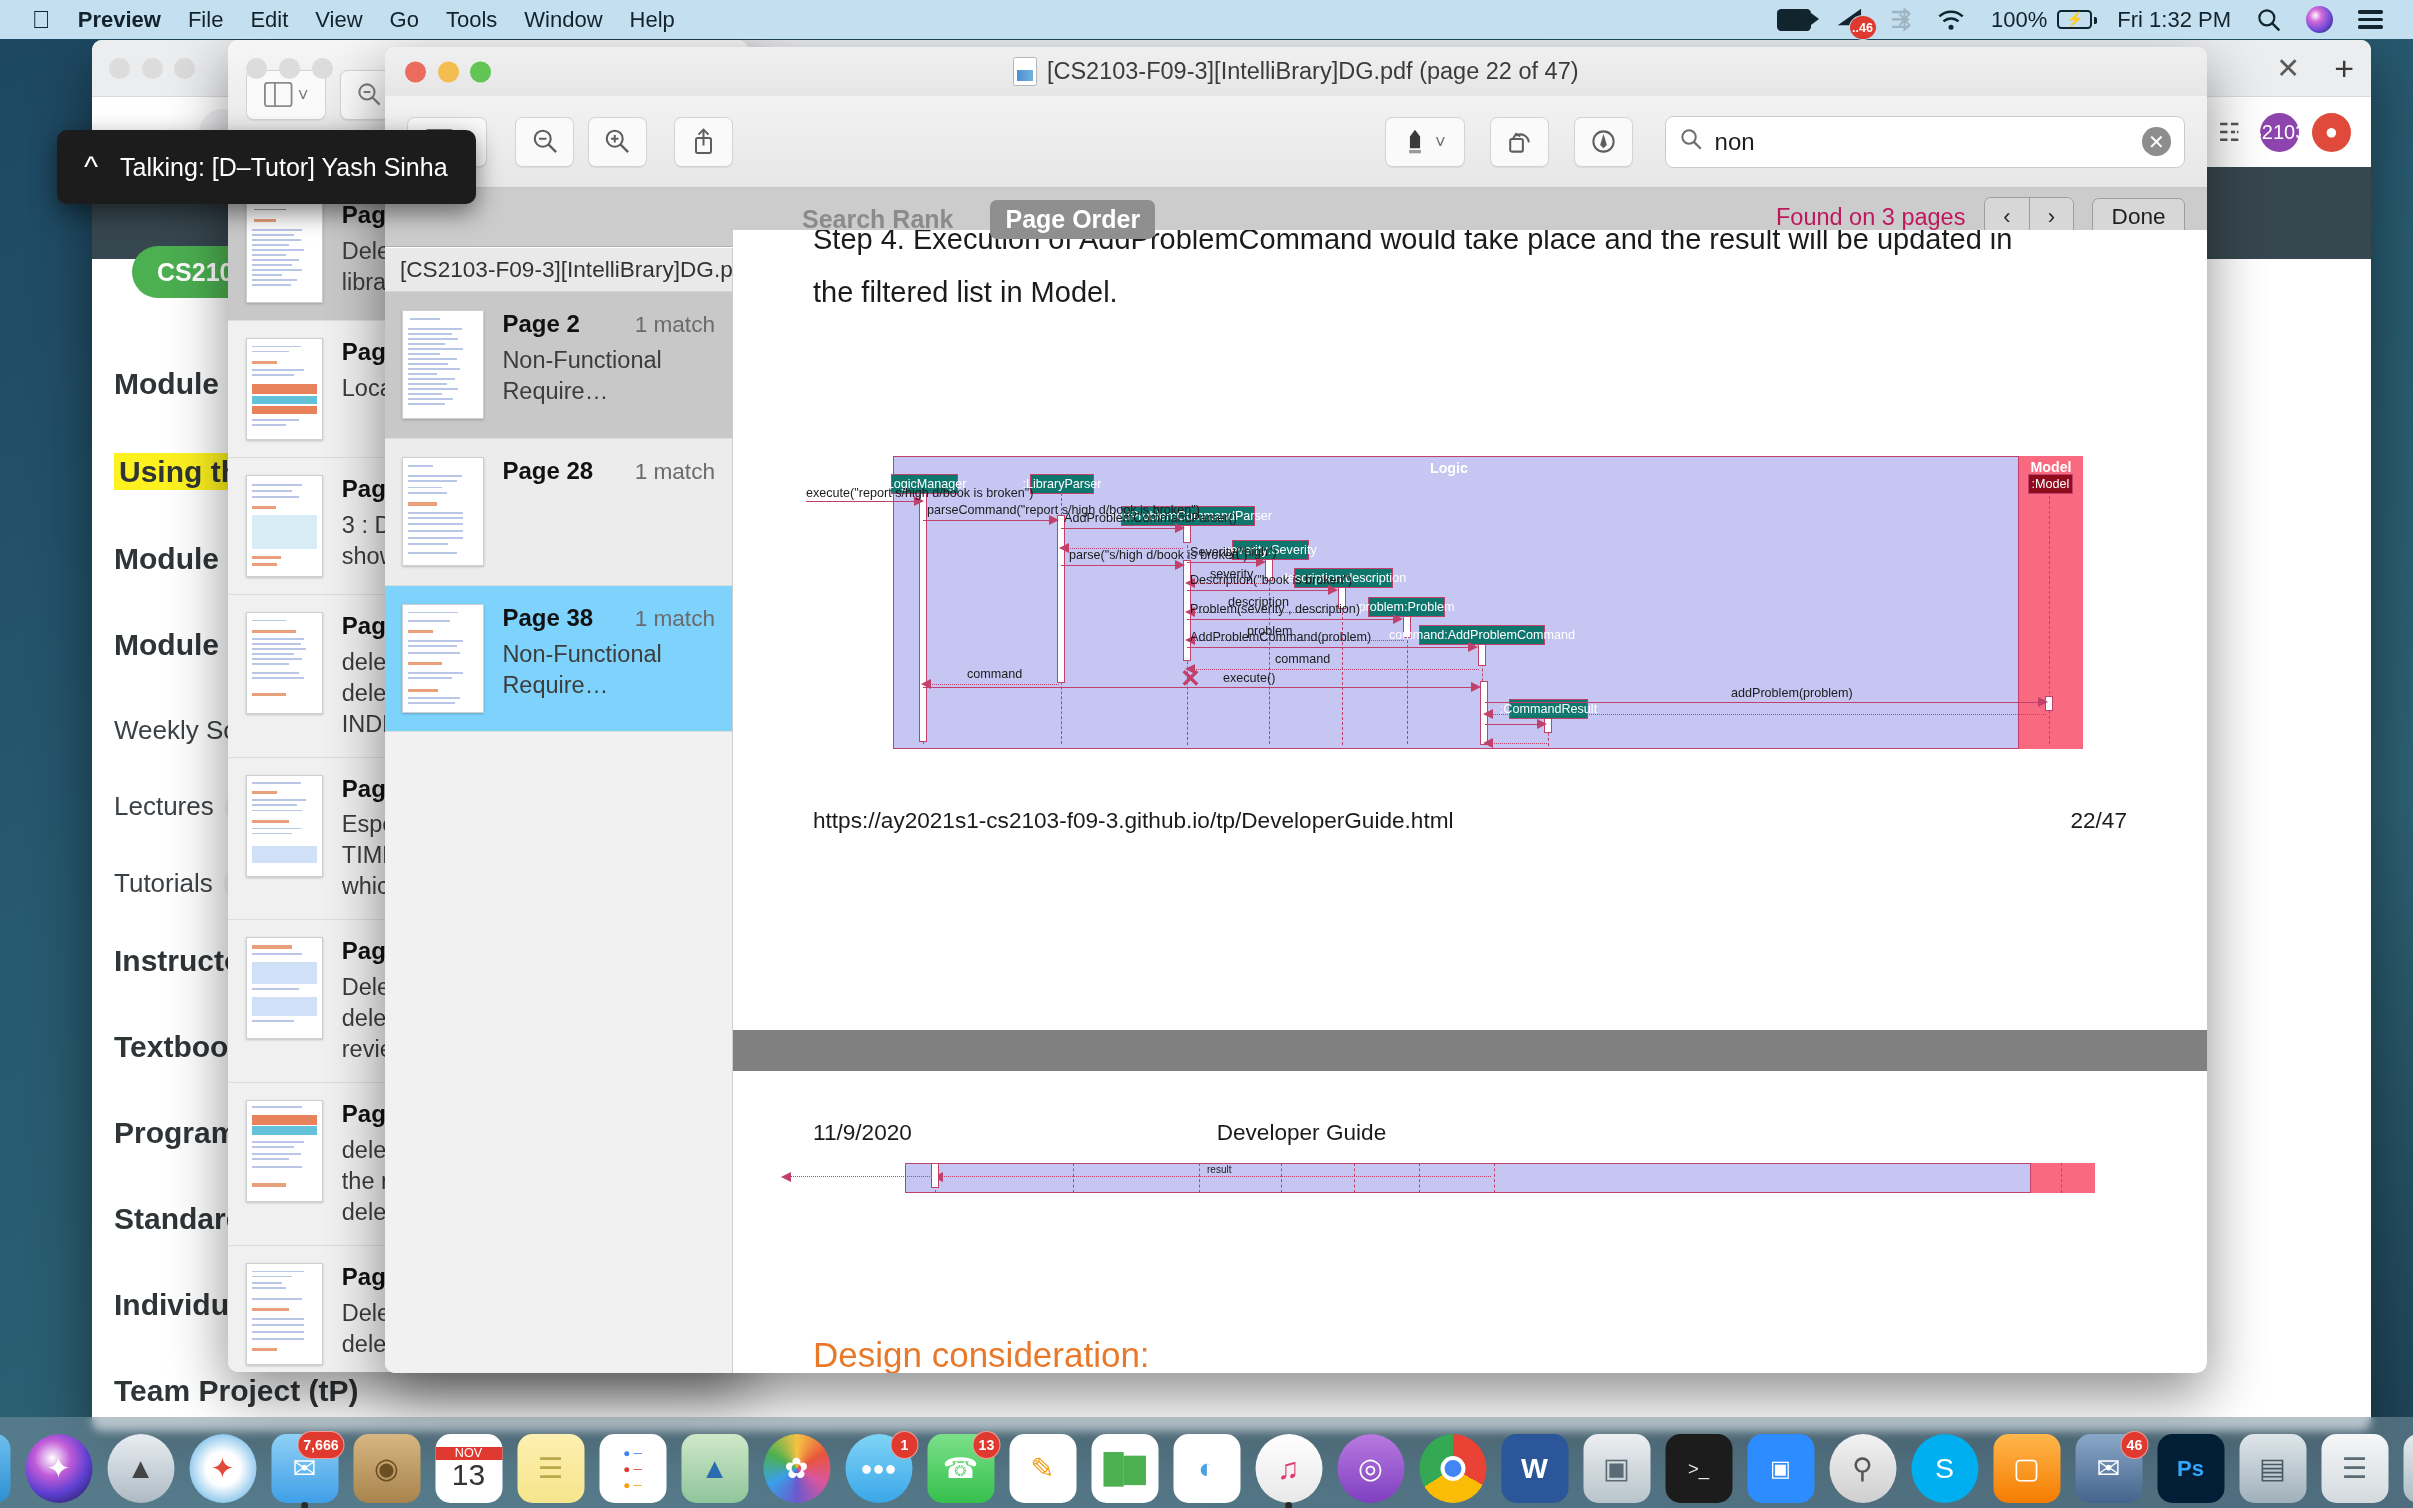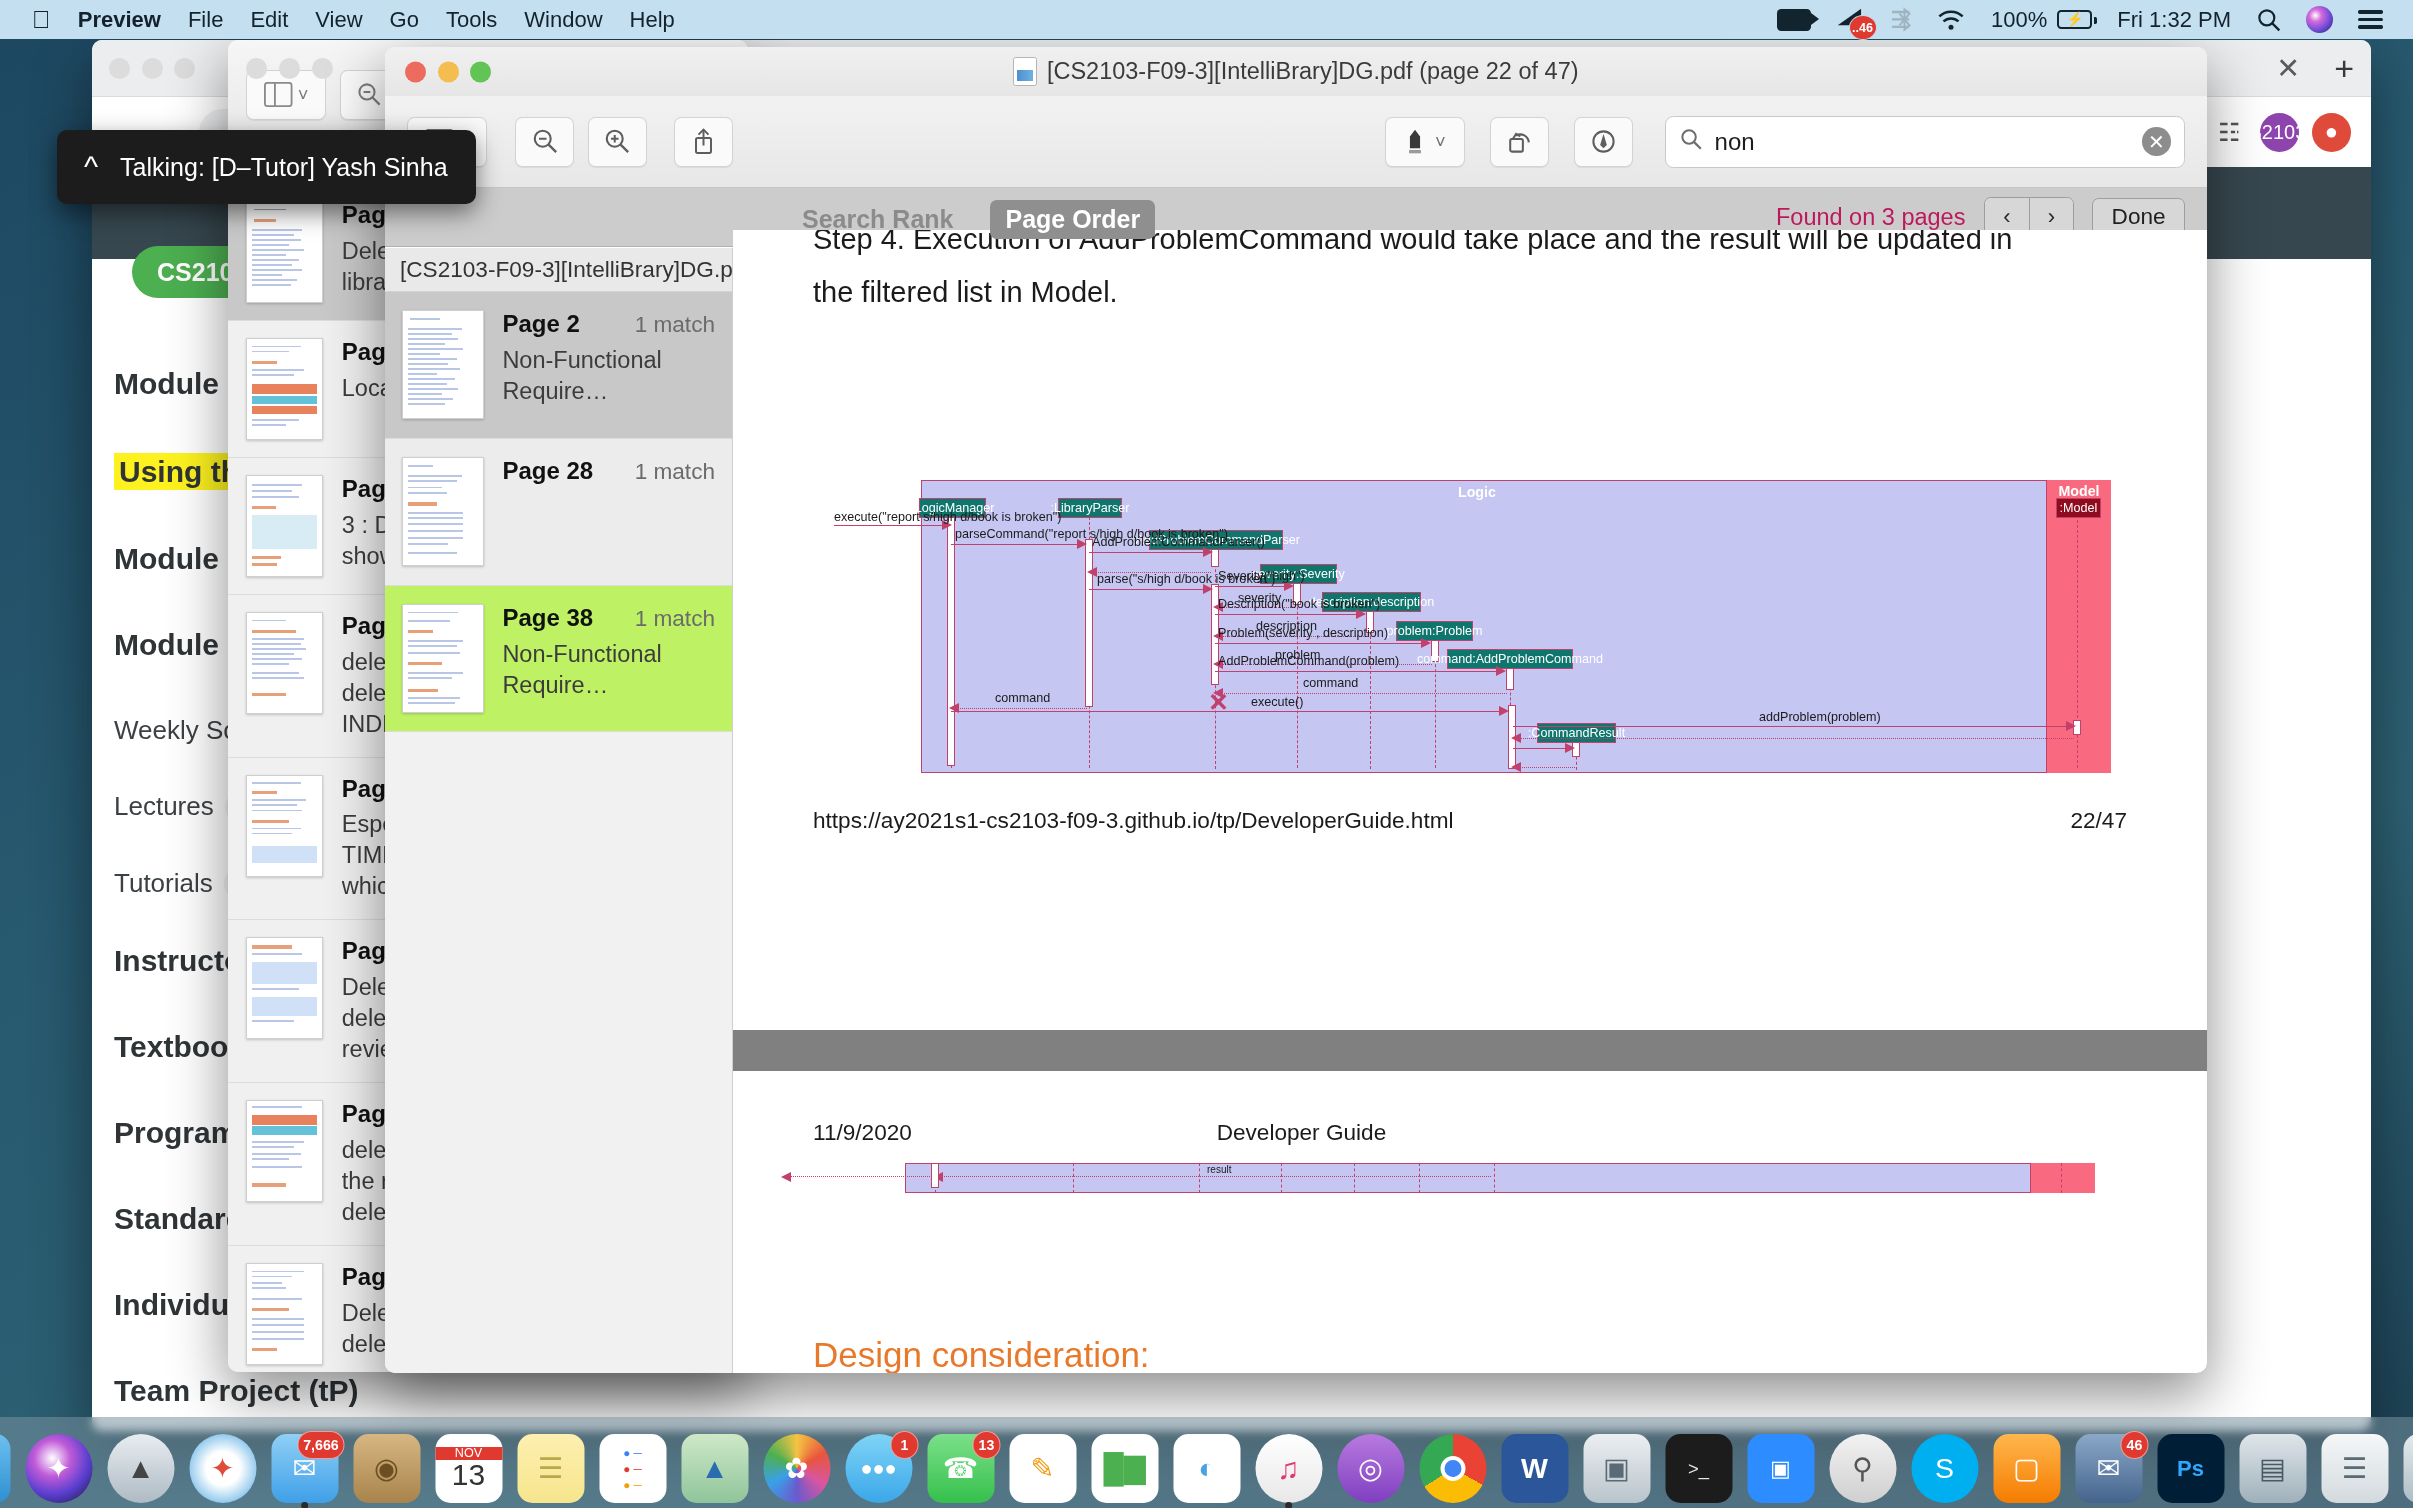--- a/index.html
+++ b/index.html
@@ -683,21 +683,21 @@
           <div class="tl" style="top:94px;width:49px;"></div>
         </div>
         <div class="res-body">
           <div class="res-top">
             <span class="res-page">Page 28</span>
             <span class="res-match">1 match</span>
           </div>
         </div>
       </div>
 
-      <div class="res-row" style="padding:18.4px 17px;background:#bef264;justify-content:space-between;">
+      <div class="res-row" style="padding:18.4px 17px;background:#7dd3fc;justify-content:space-between;">
         <div class="thumb" style="width:82px;height:109px;">
           <div class="tl" style="top:6.7px;width:50px;"></div>
           <div class="tl" style="top:15px;width:42px;"></div>
           <div class="tl o" style="top:25px;width:25px;height:3.4px;"></div>
           <div class="tl" style="top:35px;width:55px;"></div>
             <div class="tl" style="top:40px;width:49px;"></div>
           <div class="tl" style="top:47px;width:52px;"></div>
           <div class="tl o" style="top:57px;width:34px;height:3.4px;"></div>
           <div class="tl" style="top:67px;width:55px;"></div>
             <div class="tl" style="top:72px;width:44px;"></div>
@@ -716,21 +716,21 @@
     </div>
   </div>
 
   <div class="content">
     <div class="vscroll"></div>
 
     <div class="pdfpage" style="position:absolute;left:0;top:0;width:1474px;height:800px;padding:0 80px;">
       <div class="pdftxt" style="position:absolute;left:80px;top:-13.4px;white-space:nowrap;overflow:hidden;width:1341px;">Step 4. Execution of AddProblemCommand would take place and the result will be updated in</div>
       <div class="pdftxt" style="position:absolute;left:80px;top:40px;">the filtered list in Model.</div>
 
-      <div class="seqwrap" style="position:absolute;left:188px;top:226px;width:1190px;height:293px;margin-top:24px;">
+      <div class="seqwrap" style="position:absolute;left:160px;top:226px;width:1190px;height:293px;">
         <div class="seqbox" style="position:absolute;left:0;top:0;width:1190px;height:293px;">
           <div class="boxlabel" style="left:536px;right:auto;">Logic</div>
         </div>
         <div class="modelcol" style="right:0;width:65px;">
           <div style="position:absolute;left:0;right:0;top:3.4px;text-align:center;font-size:14.2px;
                       font-weight:bold;color:#fff;">Model</div>
         </div>
 
         <div class="lifeline" style="left:30px;top:37px;height:251px;"></div>
         <div class="lifeline" style="left:168px;top:37px;height:251px;"></div>

